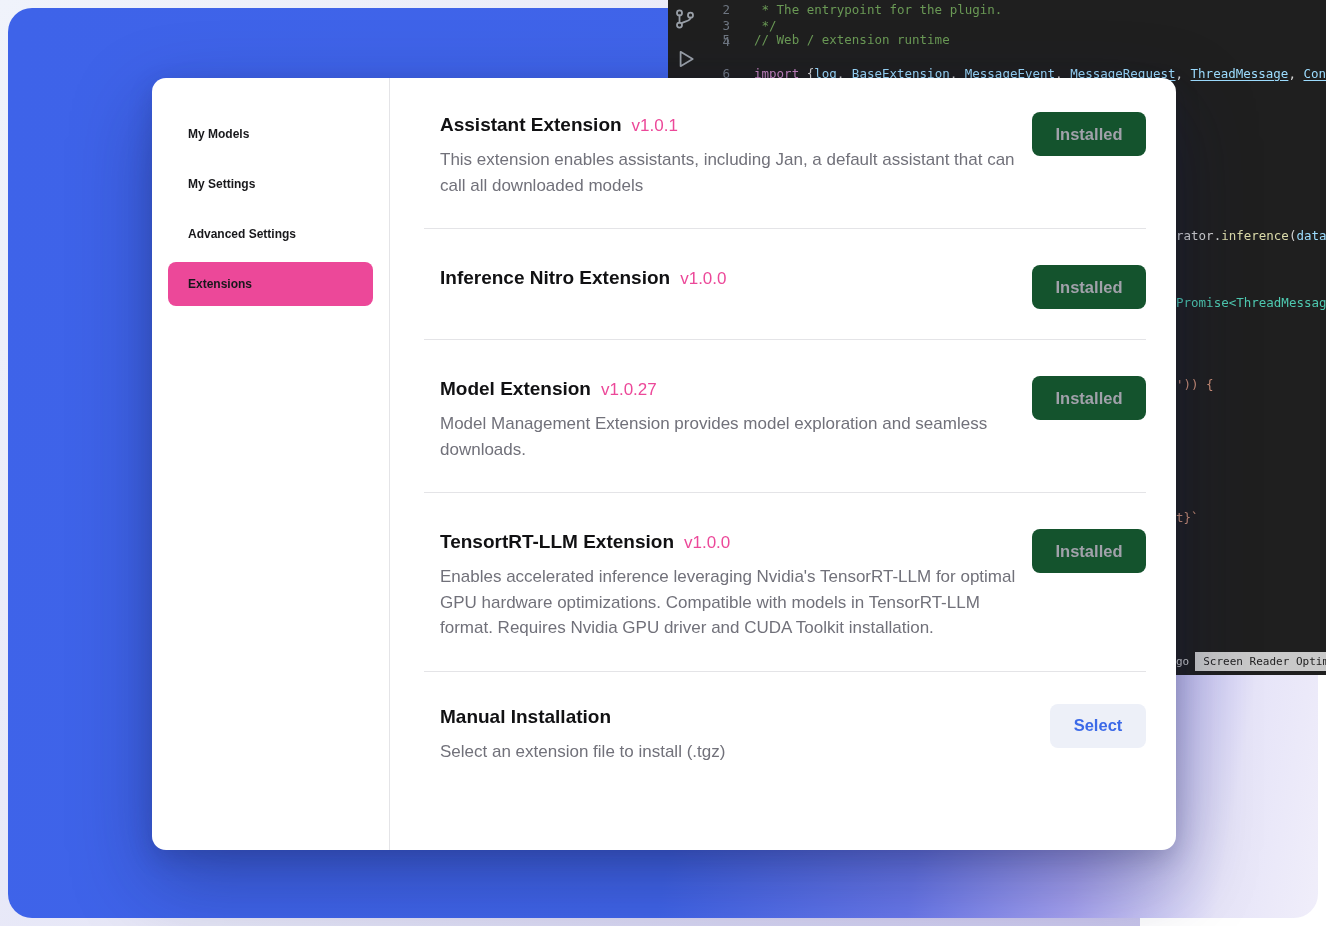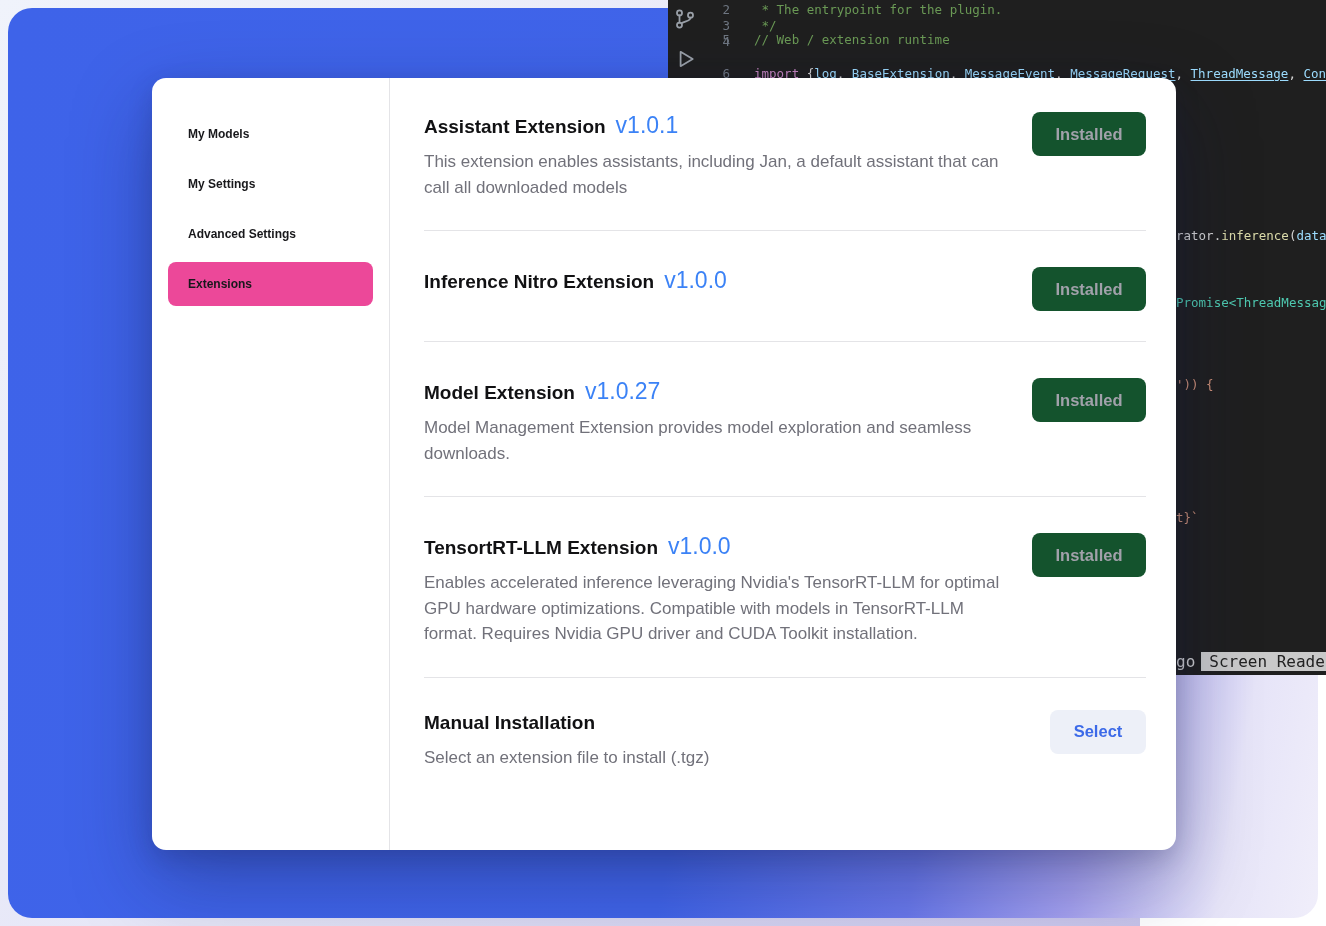--- a/index.html
+++ b/index.html
@@ -18,39 +18,39 @@
   .ln{display:inline-block;width:76px;text-align:right;color:#6E7681;padding-right:14px;box-sizing:border-box;}
   .lc{padding-left:10px;}
   .comment{color:#6A9955;}
   .tok-kw{color:#C586C0;}
   .tok-id{color:#9CDCFE;text-decoration:underline;text-underline-offset:2px;}
   .tok-pl{color:#D4D4D4;}
   .tok-fn{color:#DCDCAA;}
   .tok-str{color:#CE9178;}
   .tok-type{color:#4EC9B0;}
   .frag{position:absolute;white-space:nowrap;}
-  .status{position:absolute;top:652px;left:508px;right:0;height:19px;display:flex;align-items:center;font-size:16px;}
+  .status{position:absolute;top:652px;left:508px;right:0;height:19px;display:flex;align-items:center;font-size:11px;}
   .status-go{color:#CFCFCF;padding-right:6px;}
   .status-box{background:#C9C9C9;color:#222;padding:2px 8px;white-space:nowrap;overflow:hidden;flex:1;height:15px;line-height:15px;}
 
   
   .modal{position:absolute;left:152px;top:78px;width:1024px;height:772px;background:#FFFFFF;border-radius:14px;
     box-shadow:0 30px 80px rgba(20,25,70,.35),0 8px 24px rgba(20,25,70,.18);display:flex;overflow:hidden;}
   .sidebar{width:238px;flex-shrink:0;border-right:1px solid #E4E4E7;padding-top:34px;box-sizing:border-box;}
   .side-item{margin:0 16px 6px;height:44px;display:flex;align-items:center;padding-left:20px;border-radius:8px;
     font-size:12px;font-weight:700;color:#18181B;cursor:pointer;}
   .side-item.active{background:#ec4899;}
   .content{flex:1;padding:34px 30px 0 34px;box-sizing:border-box;}
   .row{display:flex;justify-content:space-between;align-items:flex-start;border-bottom:1px solid #E4E4E7;padding:36px 0 30px;}
   .row.first{padding-top:0;}
   .row.last{border-bottom:none;padding-top:32px;padding-bottom:0;}
-  .info{max-width:590px;}
+  .info{max-width:590px;margin-left:16px;}
   .t-line{display:flex;align-items:baseline;gap:10px;}
   .t{font-size:19px;font-weight:700;color:#111113;line-height:26px;}
-  .v{font-size:23px;color:#3b82f6;}
+  .v{font-size:17px;color:#ec4899;}
   .d{margin-top:9px;font-size:17px;line-height:25.5px;color:#71717A;}
   .d a{color:#3B82F6;text-decoration:none;cursor:pointer;}
   .btn{min-width:114px;height:44px;border-radius:8px;border:none;font-family:inherit;font-size:16.5px;font-weight:600;
     display:flex;align-items:center;justify-content:center;padding:0 22px;box-sizing:border-box;flex-shrink:0;}
   .btn.installed{background:#14532d;color:#A1A1AA;cursor:default;}
   .btn.select{background:#EDF0F8;color:#3C6AE8;cursor:pointer;min-width:96px;}
 </style>
 </head>
 <body>
 

